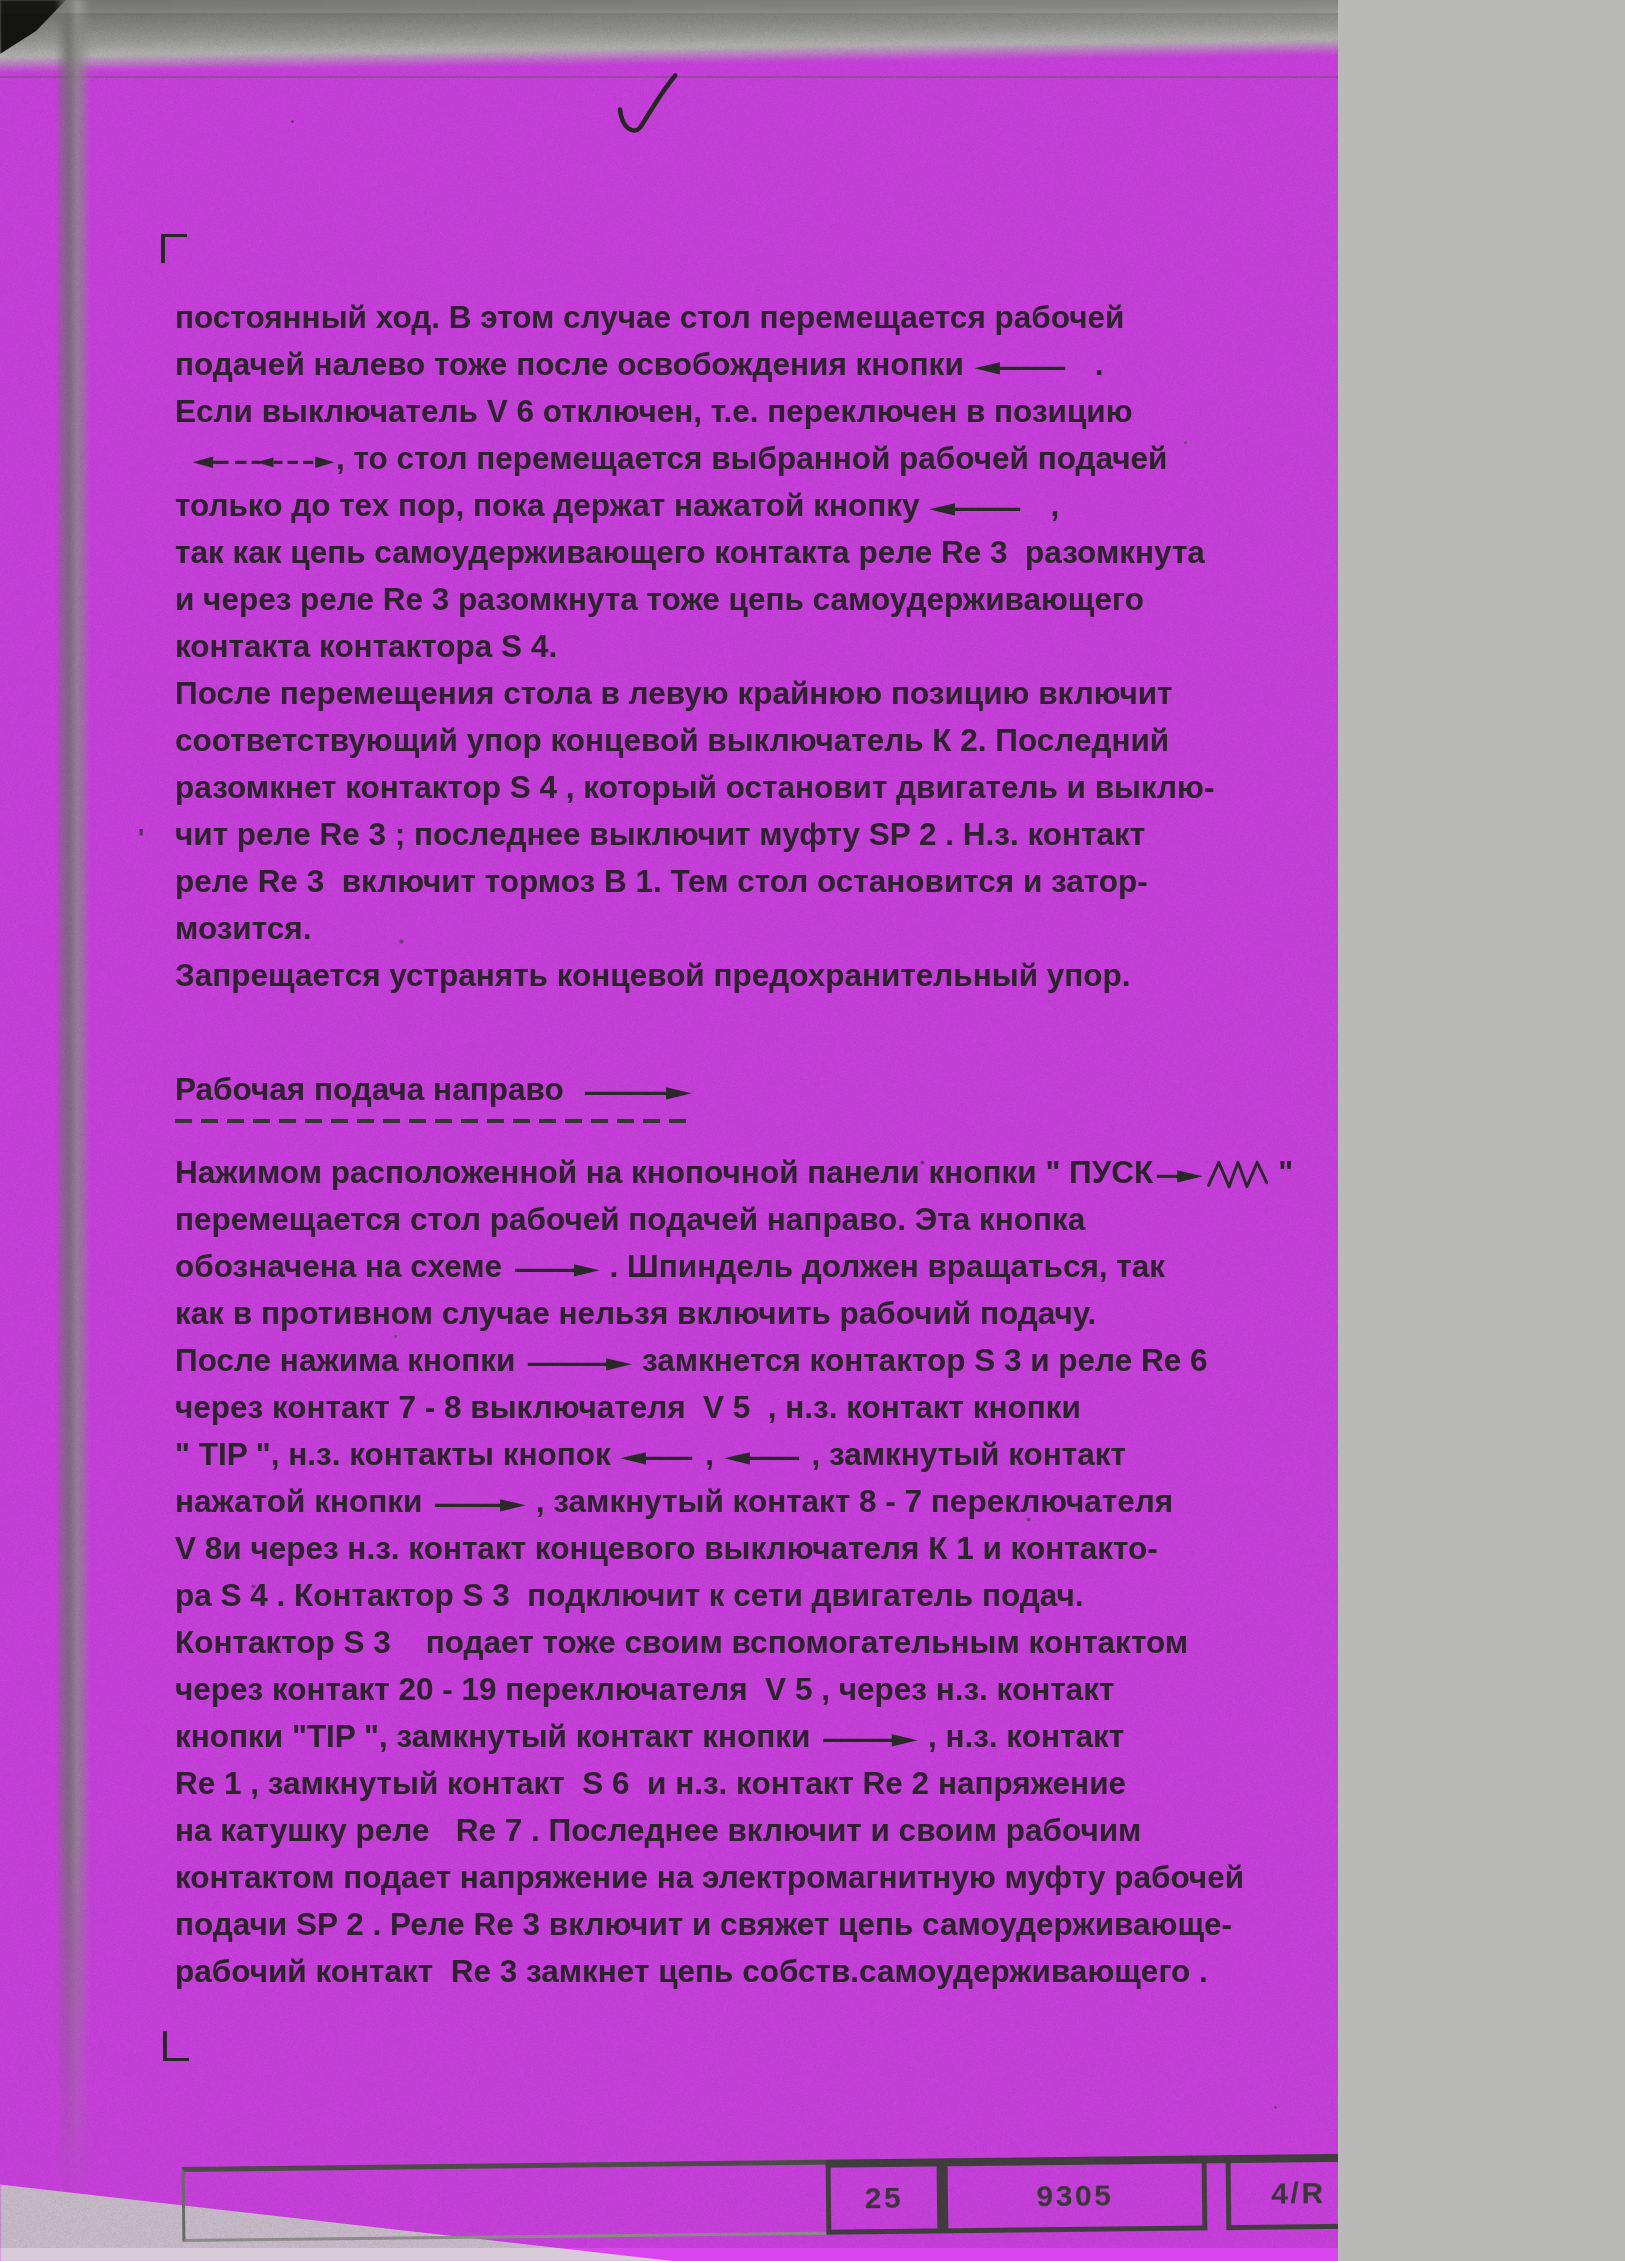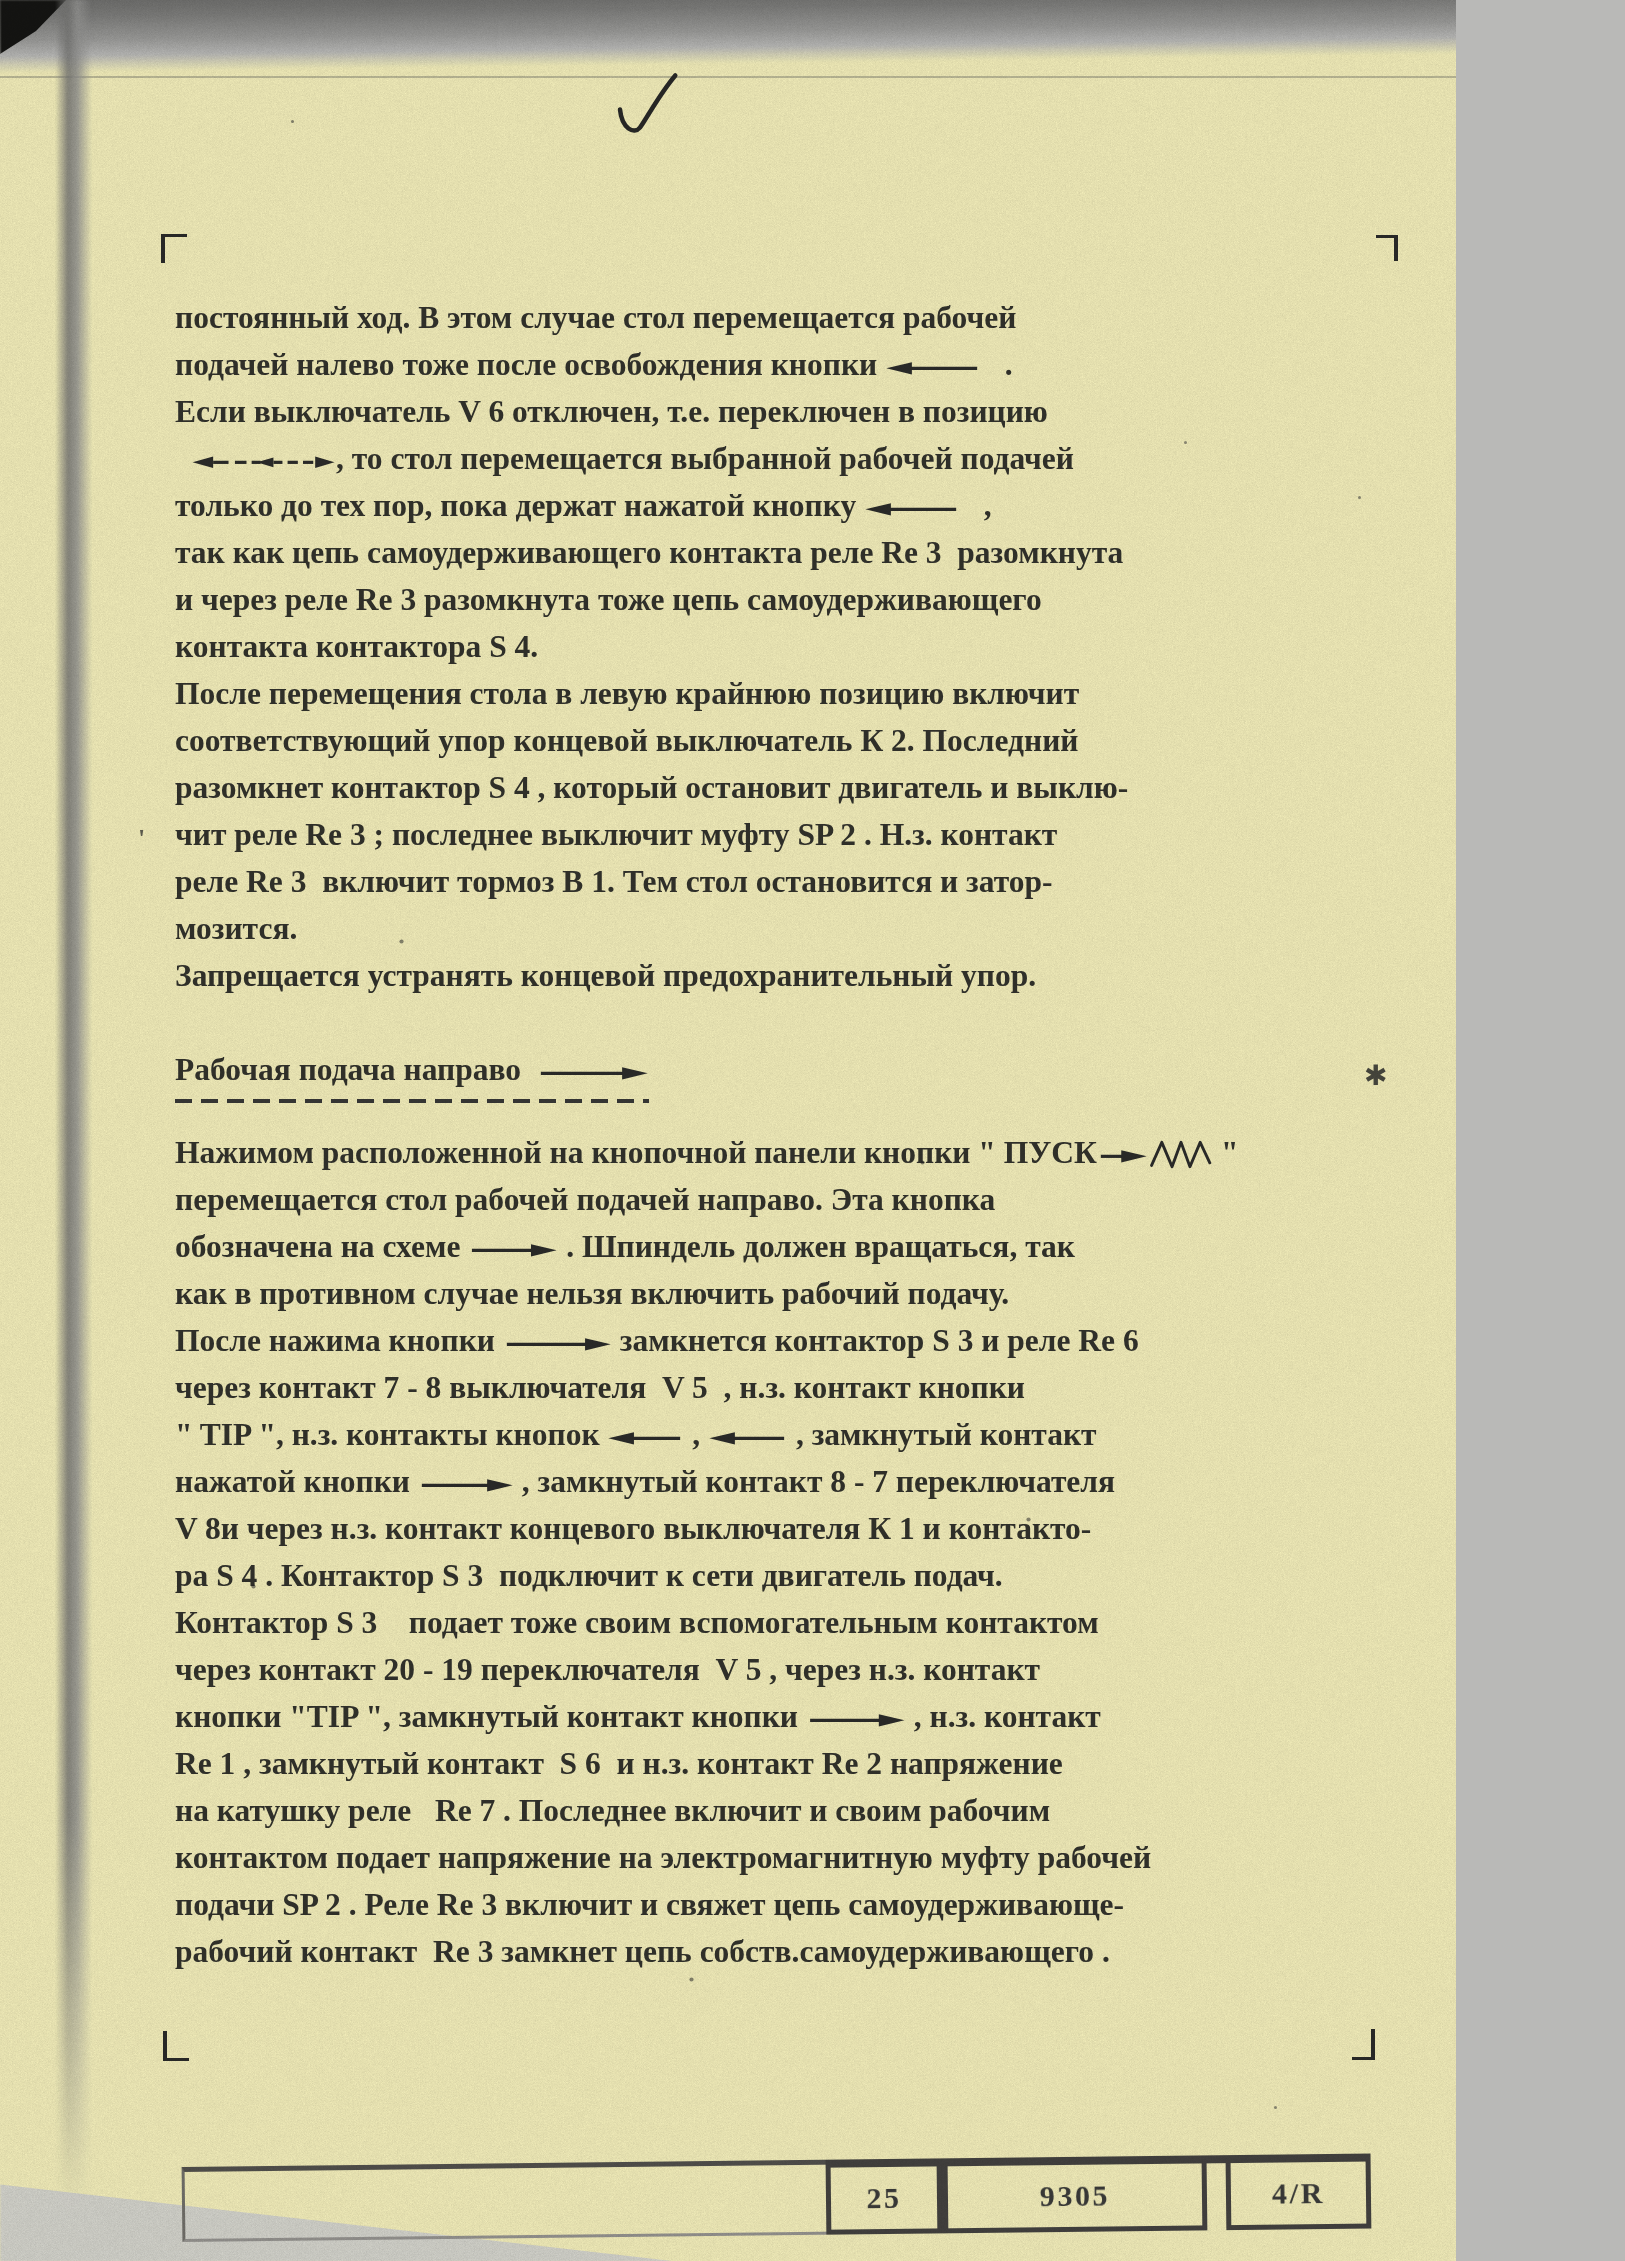--- a/index.html
+++ b/index.html
@@ -1,17 +1,17 @@
 <!DOCTYPE html>
 <html style="font-size:10.3px"><head>
 <meta charset="utf-8">
 <style>
   html,body{margin:0;padding:0;background:#b9b9b7;}
-  .page{position:relative;width:1456px;height:2261px;background:#fef9c3;overflow:hidden;
-        font-family:Liberation Serif, serif;}
+  .page{position:relative;width:1338px;height:2261px;background:#d946ef;overflow:hidden;
+        font-family:Liberation Sans, sans-serif;}
 
   
   .top-band{position:absolute;left:-19px;top:-9px;width:1671px;height:84px;
     background:linear-gradient(to bottom,#6b6b69 0,#828280 26px,#a2a2a0 50px,#c2c2c0 66px,rgba(207,207,205,0) 82px);
     transform:rotate(-0.75deg);transform-origin:left center;filter:blur(1.3px);}
   .tl-wedge{position:absolute;left:0;top:0;width:71px;height:59px;background:#161614;
     clip-path:polygon(0 0,66px 0,36px 31px,0 54px);filter:blur(1px);}
   .scanline{position:absolute;left:0;top:76px;width:100%;height:1.9px;background:rgba(92,92,90,.35);filter:blur(0.6px);}
   .left-band{position:absolute;left:55px;top:0;width:37px;height:2218px;
     background:linear-gradient(90deg,rgba(110,110,108,0) 0,#7c7c7a 35%,#9a9a98 60%,rgba(160,160,158,0) 100%);
@@ -47,21 +47,21 @@
 
   .checkmark{position:absolute;left:611px;top:71px;filter:blur(0.4px);}
   .checkmark path{fill:none;stroke:#2b2b29;stroke-width:7;stroke-linecap:round;}
 
   
   .textblock{position:absolute;left:175px;top:294px;width:1224px;
     font-size:31.5px;font-weight:700;line-height:47px;color:rgba(36,36,34,.92);
     filter:blur(0.3px);}
   .line{position:relative;white-space:pre;}
   .line .mmark{position:absolute;left:-37px;top:3.9px;font-size:26px;color:rgba(50,50,48,.75);}
-  .heading{margin-top:47px;margin-bottom:26px;}
+  .heading{margin-top:67px;margin-bottom:26px;}
   .heading .u{display:inline-block;padding-bottom:10.3px;
     background:repeating-linear-gradient(90deg,#3b3b39 0 16.7px,rgba(0,0,0,0) 16.7px 26px) left bottom/540px 4.5px no-repeat;}
   .arr{vertical-align:-1.3px;}
   .arr line{stroke:#2e2e2c;stroke-width:5;}
   .arr polygon{fill:#2e2e2c;}
   .zig{vertical-align:-9px;margin-left:1.3px;}
   .zig polyline{fill:none;stroke:#2e2e2c;stroke-width:4.5;stroke-linecap:round;stroke-linejoin:round;}
   .margin-star{position:absolute;left:1364px;top:1059px;font-size:28px;color:rgba(45,45,43,.85);filter:blur(0.3px);}
 
   

